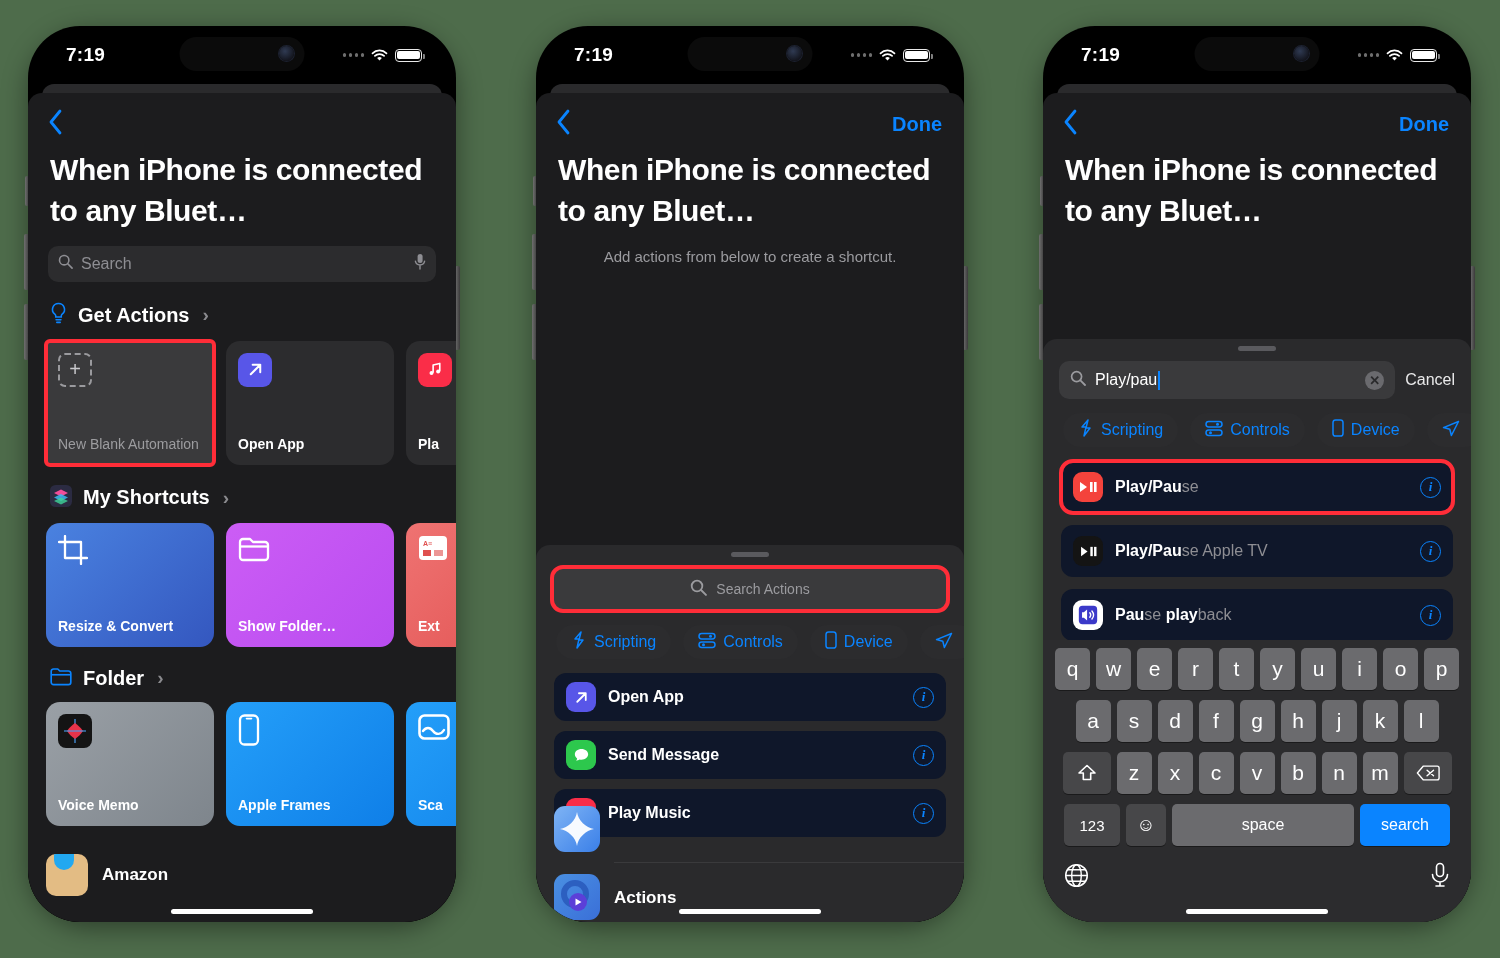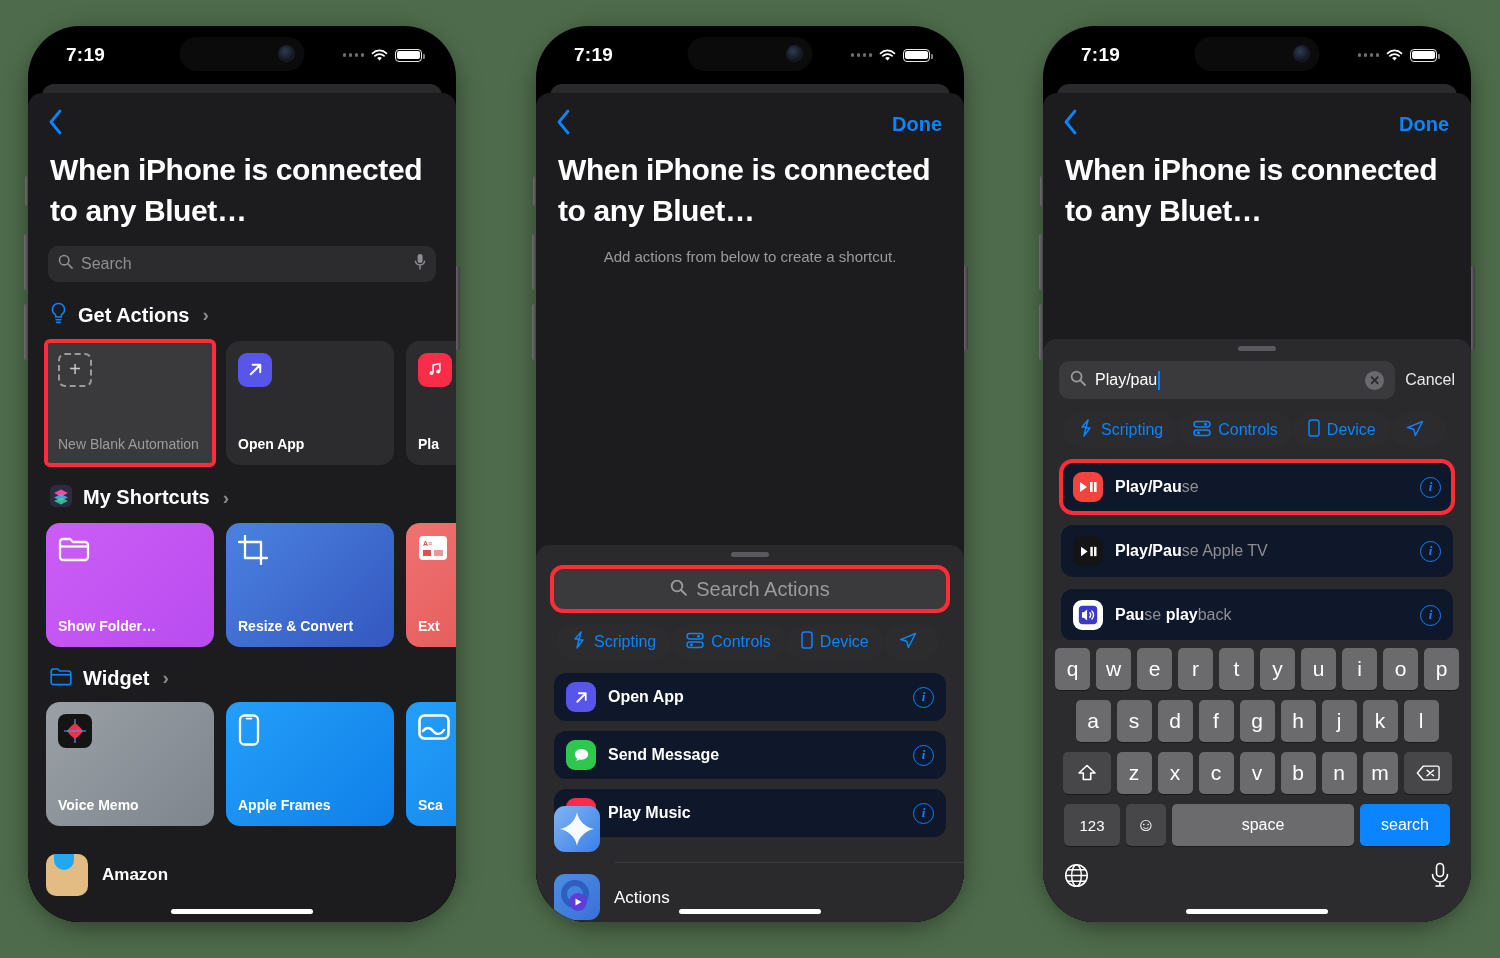--- a/index.html
+++ b/index.html
@@ -142,21 +142,21 @@
   }
   .dash-sq {
     width: 34px; height: 34px; border: 2px dashed #9a9a9e; border-radius: 7px;
     display: flex; align-items: center; justify-content: center;
     color: #c9c9cd; font-size: 20px; font-weight: 300;
   }
 
   .hl-red { outline: 4px solid #ff2d38; outline-offset: -2px; border-radius: 4px; }
 
   
-  .chiprow { display: flex; padding: 14px 0 8px 20px; }
+  .chiprow { display: flex; gap: 12px; padding: 14px 0 8px 20px; }
   .chip {
     background: #2c2c2e; border-radius: 17px; height: 34px;
     display: flex; align-items: center; gap: 7px; padding: 0 15px;
     color: #0a84ff; font-size: 16px; flex: none;
   }
 
   
   .actions { padding: 6px 18px 0 18px; display: flex; flex-direction: column; gap: 10px; }
   .arow {
     background: #0f172a; border-radius: 12px; height: 48px;
@@ -176,39 +176,39 @@
     background: #2a2a2c; border-radius: 14px 14px 0 0;
   }
   .grabber {
     width: 38px; height: 5px; border-radius: 3px; background: #5a5a5e;
     margin: 7px auto 0 auto;
   }
   .searchactions {
     margin: 10px 16px 0 16px; height: 44px; background: #3a3a3c; border-radius: 11px;
     display: flex; align-items: center; justify-content: center; gap: 9px;
   }
-  .searchactions .ph { color: #9b9b9f; font-size: 20px; }
+  .searchactions .ph { color: #9b9b9f; font-size: 14px; }
 
   .srow { margin: 10px 16px 0 16px; display: flex; align-items: center; gap: 10px; }
   .srow .fld {
     flex: 1; height: 38px; background: #3a3a3c; border-radius: 10px;
     display: flex; align-items: center; gap: 9px; padding: 0 11px;
   }
   .clear-x {
     width: 19px; height: 19px; border-radius: 50%; background: #6a6a6e;
     color: #2a2a2c; font-size: 13px; font-weight: 700;
     display: flex; align-items: center; justify-content: center;
   }
   .cancel { color: #e9e9ea; font-size: 16px; }
 
   
   .appstrip { position: absolute; left: 0; right: 0; bottom: 0; }
   .appstrip .ai { position: absolute; width: 46px; height: 46px; border-radius: 11px; left: 18px; }
   .divline { position: absolute; left: 78px; right: 0; height: 1px; background: #3a3a3c; }
-  .actions-lbl { position: absolute; color: #fff; font-size: 17px; font-weight: 400; }
+  .actions-lbl { position: absolute; color: #fff; font-size: 17px; font-weight: 700; }
 
   
   .keyboard {
     position: absolute; left: 0; right: 0; bottom: 0; height: 282px;
     background: #2c2c2e; padding: 8px 3px 0 3px;
   }
   .krow { display: flex; justify-content: center; gap: 6px; margin-bottom: 10px; }
   .key {
     background: #6b6b6e; border-radius: 5px; height: 42px; width: 35px;
     color: #fff; font-size: 21px; display: flex; align-items: center; justify-content: center;
@@ -342,36 +342,36 @@
                   <rect width="22" height="22" rx="5.5" fill="#2b2b42"></rect>
                   <path d="M11 4.5 18 8l-7 3.5L4 8Z" fill="#f14d9a"></path>
                   <path d="M11 9 18 12.5 11 16 4 12.5Z" fill="#39b8f0" opacity=".85"></path>
                   <path d="M11 12.4 18 16l-7 3.5L4 16Z" fill="#3fd69a" opacity=".8"></path>
                 </svg>
             </span>
             <span class="t">My Shortcuts</span>
             <span class="chev">›</span>
           </div>
           <div class="cardrow">
+            <div class="card" style="background:linear-gradient(135deg,#4a82e0,#3457bf)">
+              <span>
+                <svg width="30" height="30" viewBox="0 0 30 30">
+                    <path d="M7 1v22h22M1 7h22v22" stroke="#fff" stroke-width="2.3" fill="none" stroke-linecap="round" stroke-linejoin="round"></path>
+                  </svg>
+              </span>
+              <span class="lbl">Resize &amp; Convert</span>
+            </div>
             <div class="card" style="background:linear-gradient(135deg,#cc5df5,#b94cf0)">
               <span>
                 <svg width="34" height="28" viewBox="0 0 34 28">
                     <path d="M2 7a3 3 0 0 1 3-3h7l3 3h12a3 3 0 0 1 3 3v12a3 3 0 0 1-3 3H5a3 3 0 0 1-3-3Z" stroke="#fff" stroke-width="2.3" fill="none" stroke-linejoin="round"></path>
                     <path d="M2 11.5h28" stroke="#fff" stroke-width="2.3"></path>
                   </svg>
               </span>
               <span class="lbl">Show Folder…</span>
-            </div>
-            <div class="card" style="background:linear-gradient(135deg,#4a82e0,#3457bf)">
-              <span>
-                <svg width="30" height="30" viewBox="0 0 30 30">
-                    <path d="M7 1v22h22M1 7h22v22" stroke="#fff" stroke-width="2.3" fill="none" stroke-linecap="round" stroke-linejoin="round"></path>
-                  </svg>
-              </span>
-              <span class="lbl">Resize &amp; Convert</span>
             </div>
             <div class="card" style="background:linear-gradient(135deg,#ef7372,#e0504f)">
               <span>
                 <svg width="30" height="26" viewBox="0 0 30 26">
                     <rect x="1" y="1" width="28" height="24" rx="4" fill="#fff"></rect>
                     <text x="5" y="11" font-size="7" font-family="Liberation Sans" fill="#e0504f" font-weight="700">A≡</text>
                     <path d="M5 15h8v6H5Z" fill="#e0504f"></path>
                     <path d="M16 15h9v6h-9Z" fill="#e0504f" opacity=".6"></path>
                   </svg>
               </span>
@@ -379,21 +379,21 @@
             </div>
           </div>
 
           <div class="sec-head">
             <span>
               <svg width="22" height="19" viewBox="0 0 24 20">
                   <path d="M1.3 4.4a2.6 2.6 0 0 1 2.6-2.6h4.6l2.2 2.2h9.4a2.6 2.6 0 0 1 2.6 2.6v9.6a2.6 2.6 0 0 1-2.6 2.6H3.9a2.6 2.6 0 0 1-2.6-2.6Z" stroke="#0a84ff" stroke-width="1.8" fill="none" stroke-linejoin="round"></path>
                   <path d="M1.3 8.1h21.4" stroke="#0a84ff" stroke-width="1.8"></path>
                 </svg>
             </span>
-            <span class="t">Widget</span>
+            <span class="t">Folder</span>
             <span class="chev">›</span>
           </div>
           <div class="cardrow">
             <div class="card" style="background:linear-gradient(135deg,#9aa0a6,#7e858c)">
               <span>
                 <svg width="34" height="34" viewBox="0 0 34 34">
                     <rect width="34" height="34" rx="8" fill="#141414"></rect>
                     <path d="M17 5v24" stroke="#4a9df0" stroke-width="1.2"></path>
                     <path d="M17 9c-3 2-6 5-8 8 2 3 5 6 8 8 3-2 6-5 8-8-2-3-5-6-8-8Z" fill="#e8334a"></path>
                     <path d="M6 17h22" stroke="#4a9df0" stroke-width="1.1"></path>

